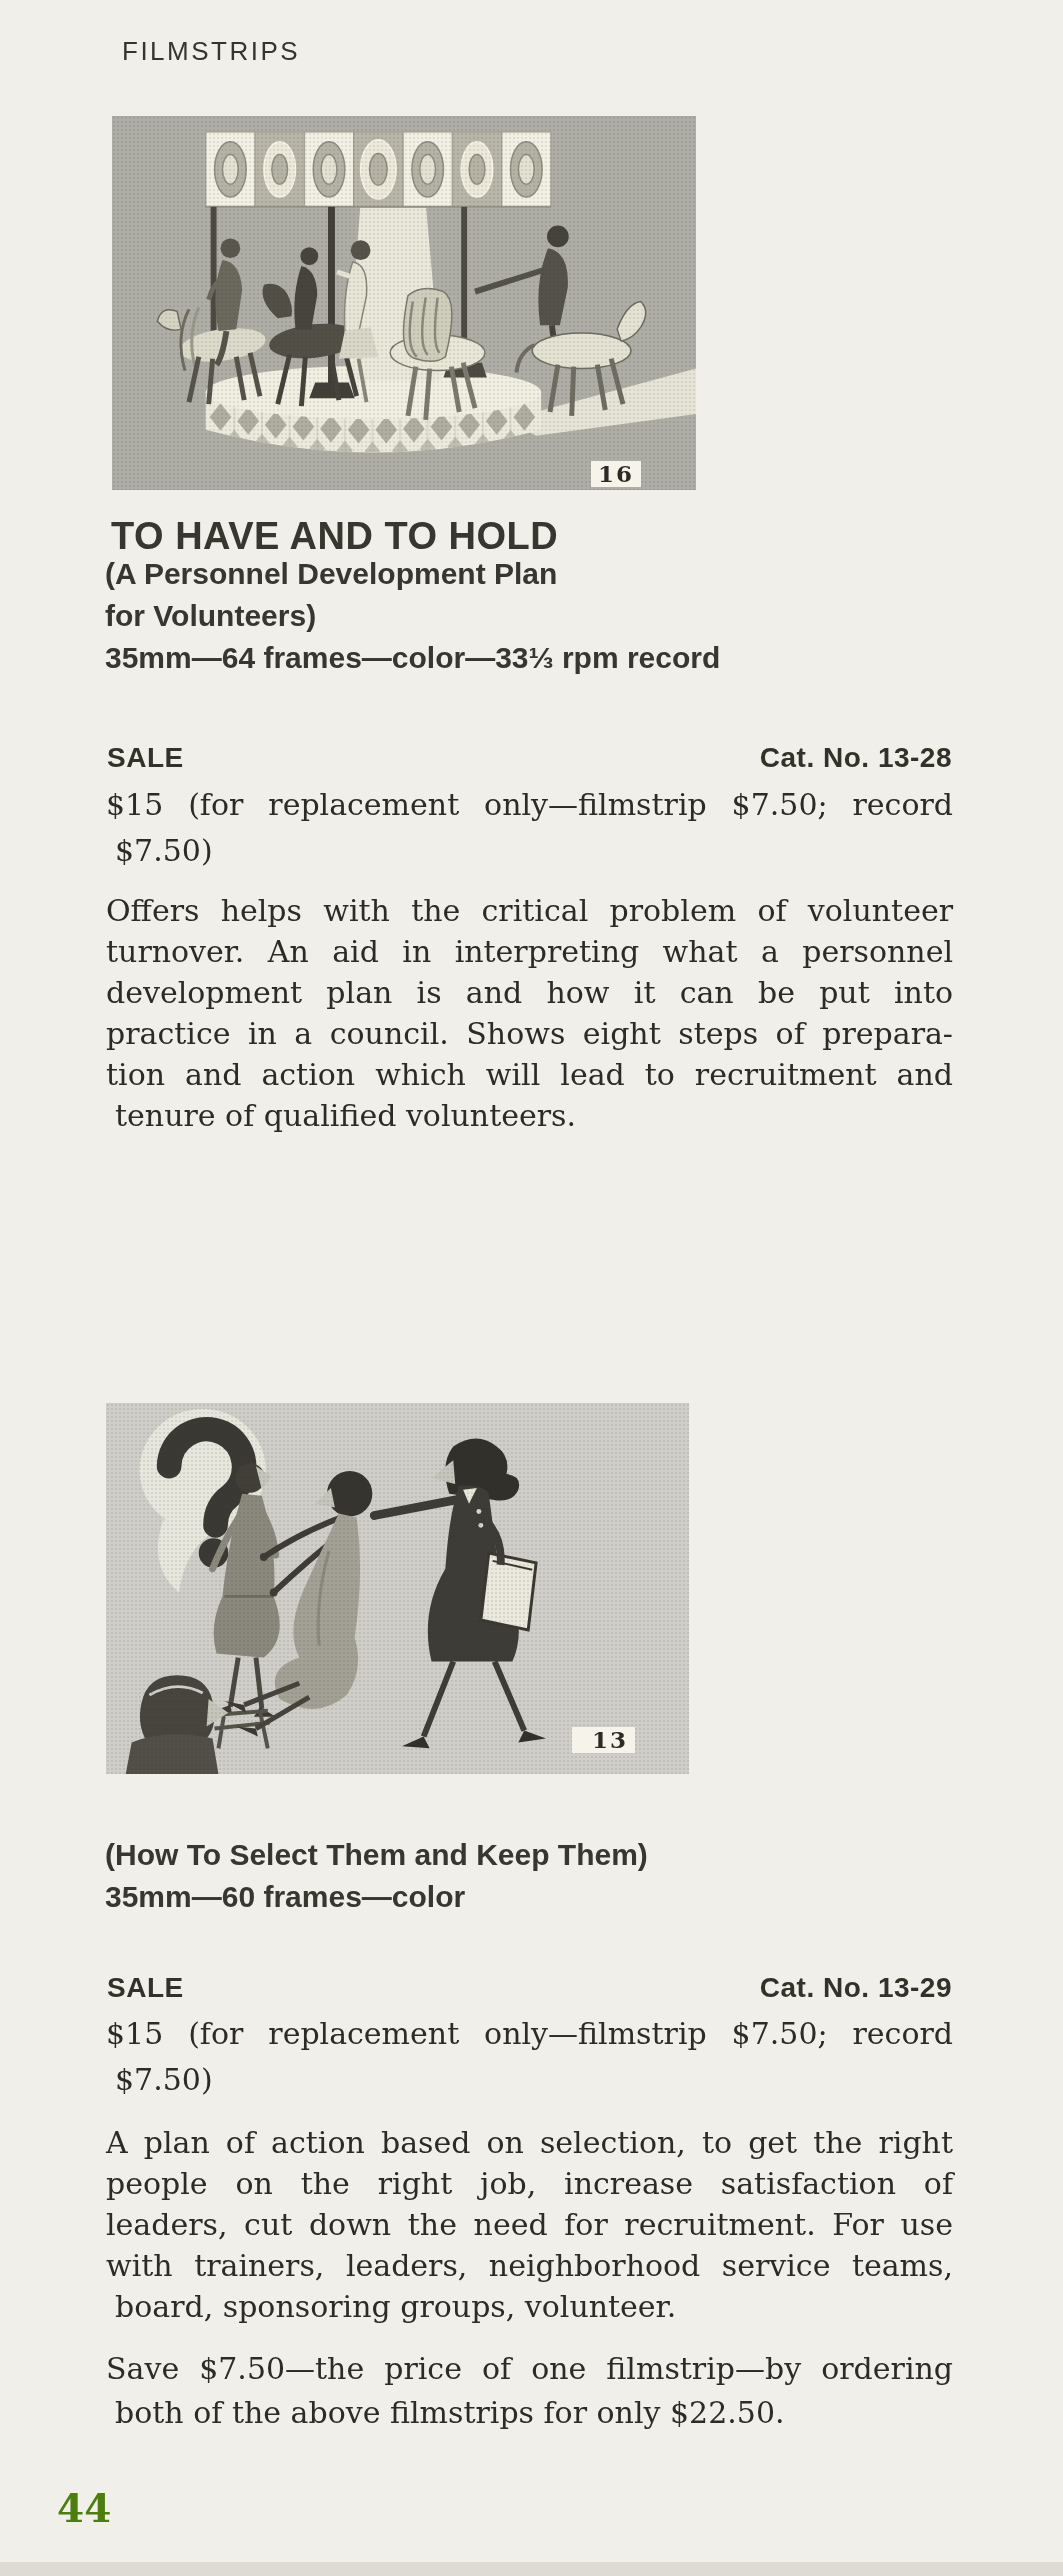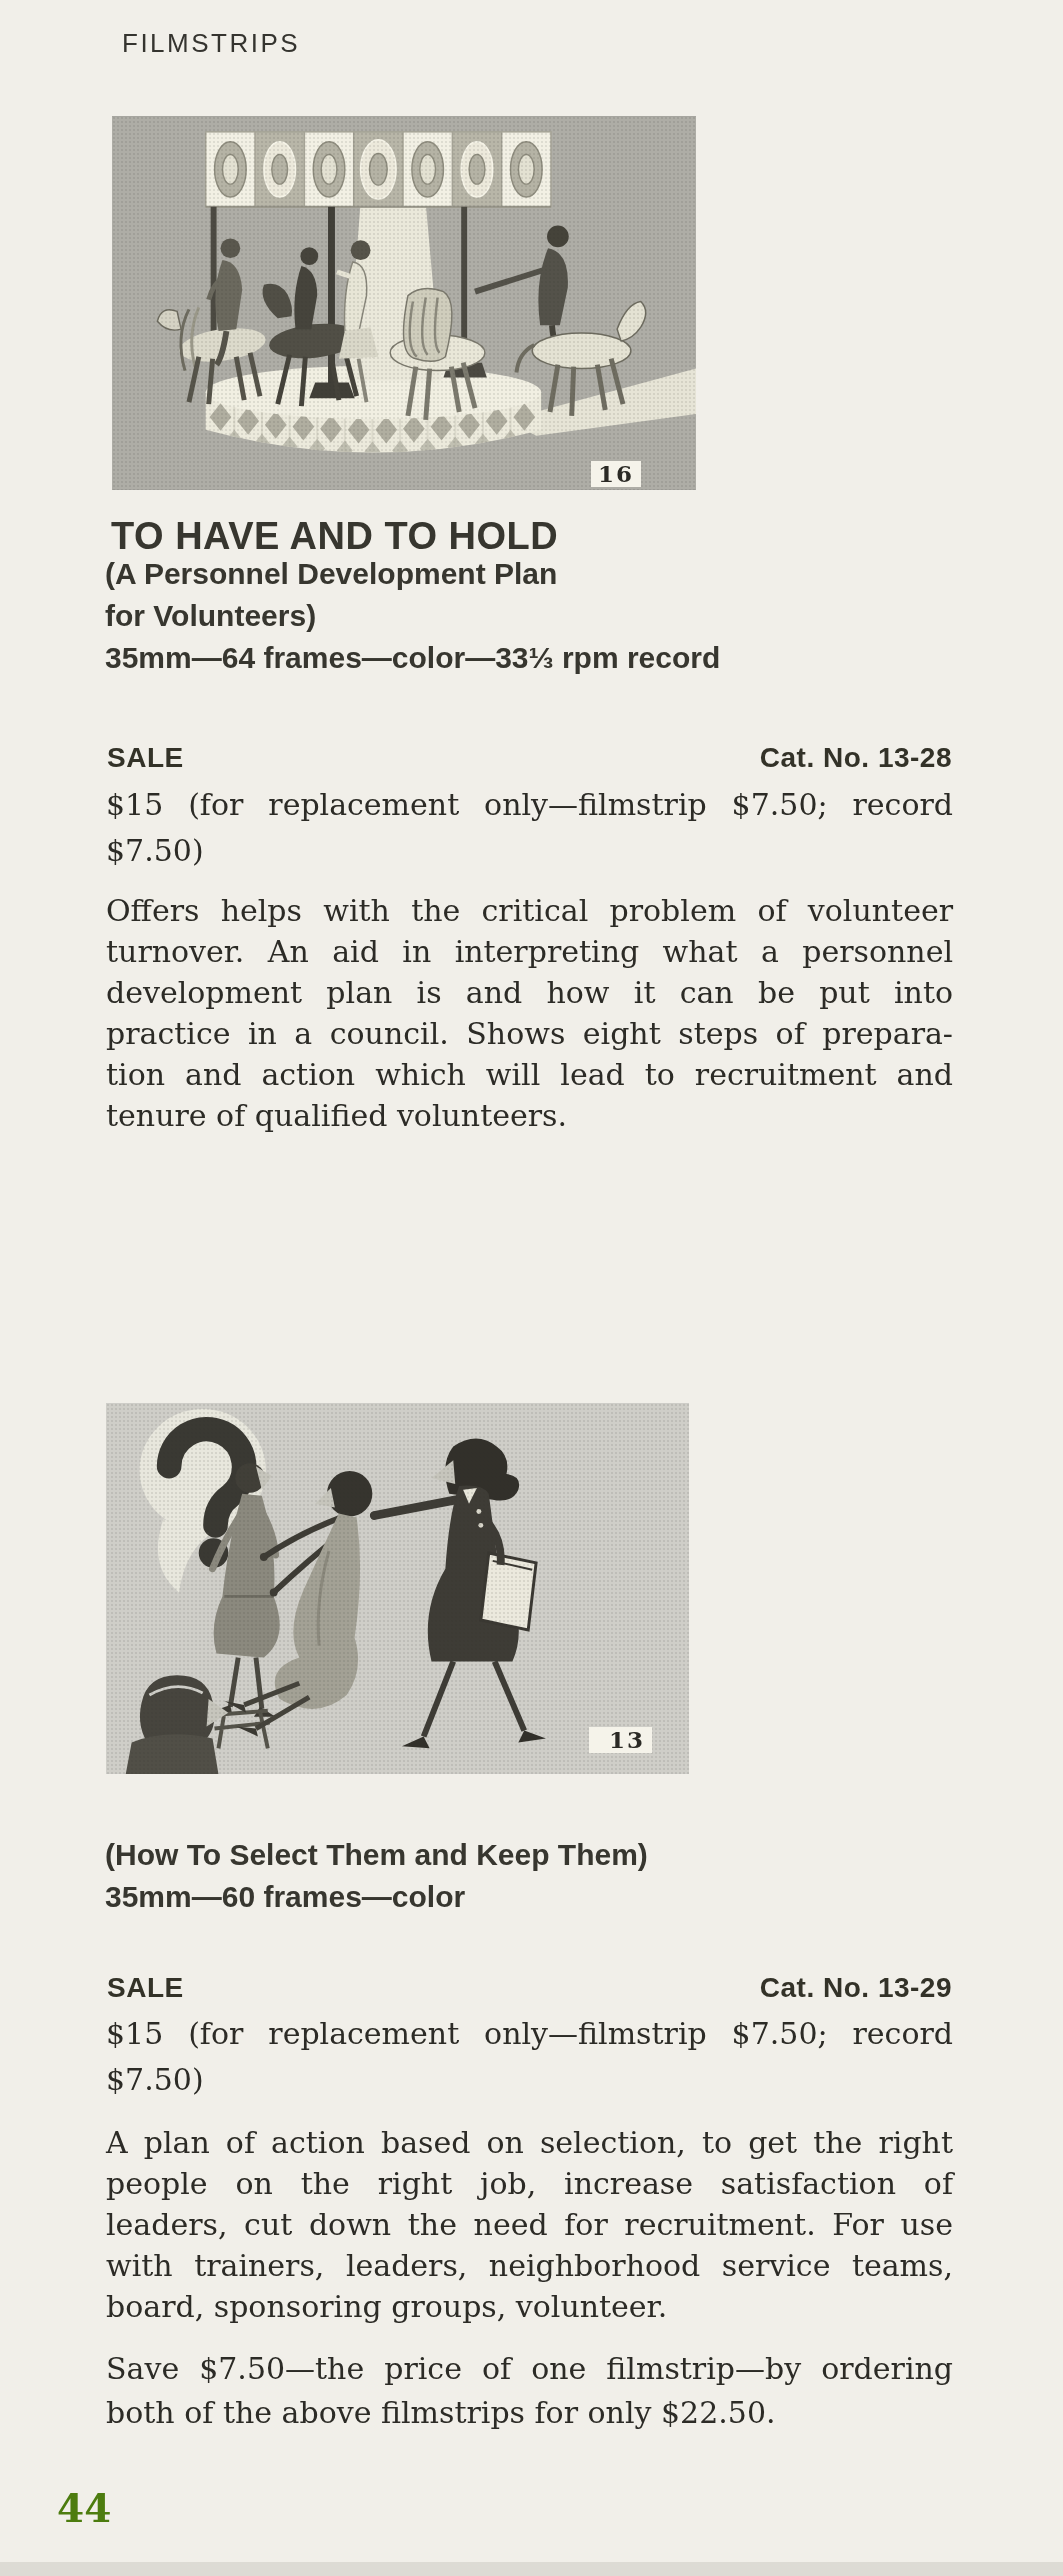--- a/index.html
+++ b/index.html
@@ -4,41 +4,41 @@
 <style>
   html,body{margin:0;padding:0;}
   body{
     width:1064px;height:2576px;position:relative;
     background:#f1efe9;
     font-family:"Liberation Sans",sans-serif;
   }
   .page{position:absolute;inset:0;overflow:hidden;}
 
   .running-head{
-    position:absolute;left:122px;top:28px;
+    position:absolute;left:122px;top:36px;
     font-size:26px;letter-spacing:2.5px;font-weight:400;color:#35342f;
   }
 
   
   .figure{position:absolute;overflow:hidden;background:#404040;}
   .fig1{left:112px;top:116px;width:584px;height:374px;}
   .fig2{left:106px;top:1403px;width:583px;height:371px;background:#cfcec8;}
   .figure svg{display:block;}
   .figure::after{
     content:"";position:absolute;inset:0;pointer-events:none;
     background-image:radial-gradient(rgba(45,45,40,0.10) 1px, transparent 1.3px);
     background-size:4px 4px;
   }
   .fig-badge{
     position:absolute;background:#f5f3ea;color:#2b2a25;
     font-family:"DejaVu Serif",serif;font-weight:700;
     font-size:23px;line-height:26px;padding:0 7px;letter-spacing:2px;z-index:2;
   }
   .fig1 .fig-badge{right:55px;bottom:3px;}
-  .fig2 .fig-badge{right:37px;bottom:21px;padding-left:20px;}
+  .fig2 .fig-badge{right:54px;bottom:21px;padding-left:20px;}
 
   
   .title{
     position:absolute;left:105px;margin:6px;
     font-size:38px;font-weight:700;color:#37362f;letter-spacing:0.5px;white-space:nowrap;
   }
   .t1{top:509px;} .t2{top:1786px;}
   .subblock{
     position:absolute;left:105px;
     font-size:30px;font-weight:700;color:#37362f;line-height:42px;
@@ -53,21 +53,21 @@
     font-size:28px;font-weight:700;color:#333228;letter-spacing:0.5px;
   }
   .sr1{top:742px;} .sr2{top:1972px;}
 
   
   .body{
     position:absolute;left:106px;width:847px;
     font-family:"DejaVu Serif",serif;font-size:30px;color:#2c2b26;
   }
   .jl{text-align:justify;text-align-last:justify;}
-  .jl.last{text-align-last:left;}
+  .jl.last{text-align-last:left;margin-left:9px;}
   .price{line-height:46px;}
   .p1{top:782px;} .p2{top:2011px;}
   .desc{line-height:41px;}
   .d1{top:890px;} .d2{top:2122px;}
   .savenote{line-height:44px;}
   .sv{top:2347px;}
 
   .pagenum{
     position:absolute;left:57px;top:2485px;
     font-family:"DejaVu Serif",serif;font-weight:700;font-size:39px;color:#4d7c0f;

